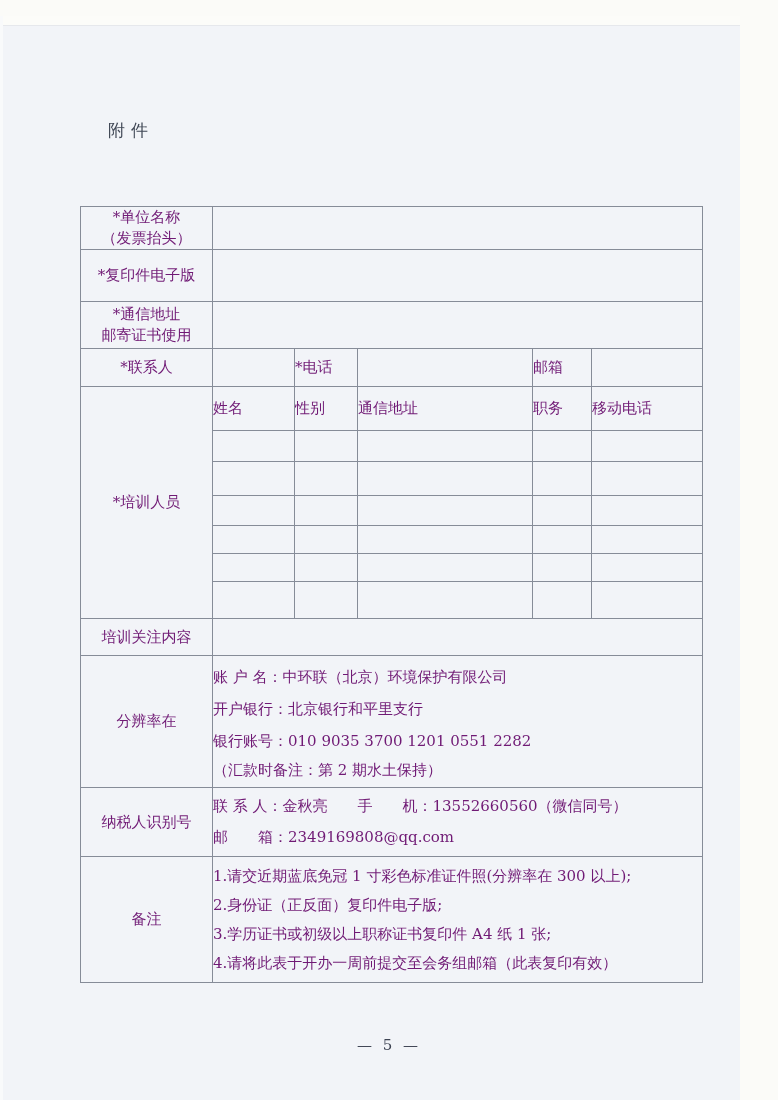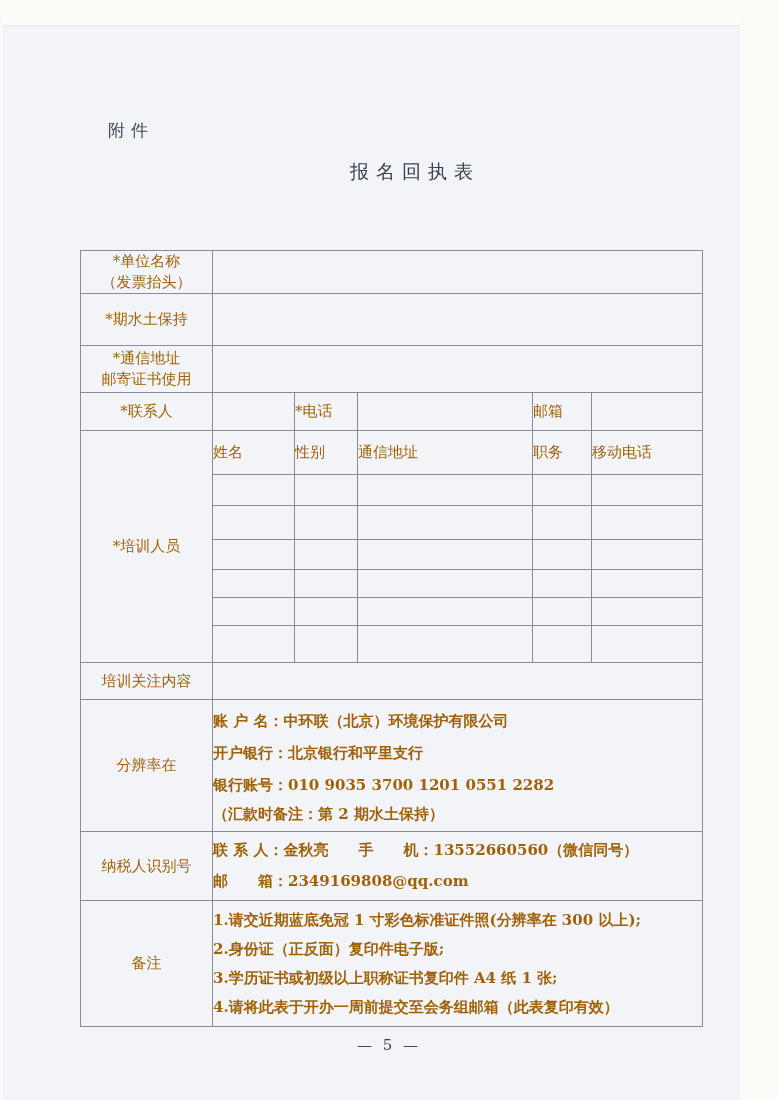--- a/index.html
+++ b/index.html
@@ -25,29 +25,29 @@
     font-size:17px;letter-spacing:6px;color:#414856;
   }
   .doc-title{
     position:absolute;left:289px;top:143px;width:252px;
     text-align:center;font-size:19px;letter-spacing:7px;color:#394050;
     font-weight:500;
   }
   table.form{
     position:absolute;left:80px;top:190px;width:622px;
     border-collapse:collapse;table-layout:fixed;
-    color:#a16207;font-size:15px;margin-top:44px;
+    color:#701a75;font-size:15px;
   }
   table.form td{
     border:1px solid #868c98;padding:0;vertical-align:middle;
     overflow:hidden;
   }
   td.label{text-align:center;line-height:21px;}
   td.center{text-align:left;}
-  td.content{padding-left:12px;text-align:left;font-weight:bold;}
+  td.content{padding-left:12px;text-align:left;}
   .r1{height:41px}.r2{height:52px}.r3{height:47px}.r4{height:38px}.r5{height:44px}
   .p1{height:31px}.p2{height:34px}.p3{height:30px}.p4{height:28px}.p5{height:28px}.p6{height:37px}
   .r6{height:37px}.r7{height:132px}.r8{height:69px}.r9{height:126px}
   .remit-line{line-height:32px;}
   .remit-line.last{line-height:26px;}
   .remit-pad{padding-top:2px;}
   .contact-line{line-height:31px;}
   .notes-line{line-height:29px;}
   .notes-pad{padding-top:2px;}
   .page-footer{
@@ -56,21 +56,20 @@
   }
 </style>
 </head>
 <body>
 
 <div class="scan-page">
   <div class="top-strip"></div>
   <div class="left-strip"></div>
 
   <div class="attachment">附件</div>
-  <div class="doc-title">报名回执表</div>
 
   <table class="form">
     <colgroup>
       <col style="width:132px">
         <col style="width:82px">
         <col style="width:63px">
       <col style="width:175px">
         <col style="width:59px">
         <col style="width:111px">
     </colgroup>
@@ -78,21 +77,21 @@
     <tbody>
         <tr class="r1">
       <td class="label">
         <div>*单位名称</div>
         <div>（发票抬头）</div>
       </td>
       <td colspan="5" class="content"></td>
     </tr>
 
     <tr class="r2">
-      <td class="label">*期水土保持</td>
+      <td class="label">*复印件电子版</td>
       <td colspan="5" class="content"></td>
     </tr>
 
     <tr class="r3">
       <td class="label">
         <div>*通信地址</div>
         <div>邮寄证书使用</div>
       </td>
       <td colspan="5" class="content"></td>
     </tr>

